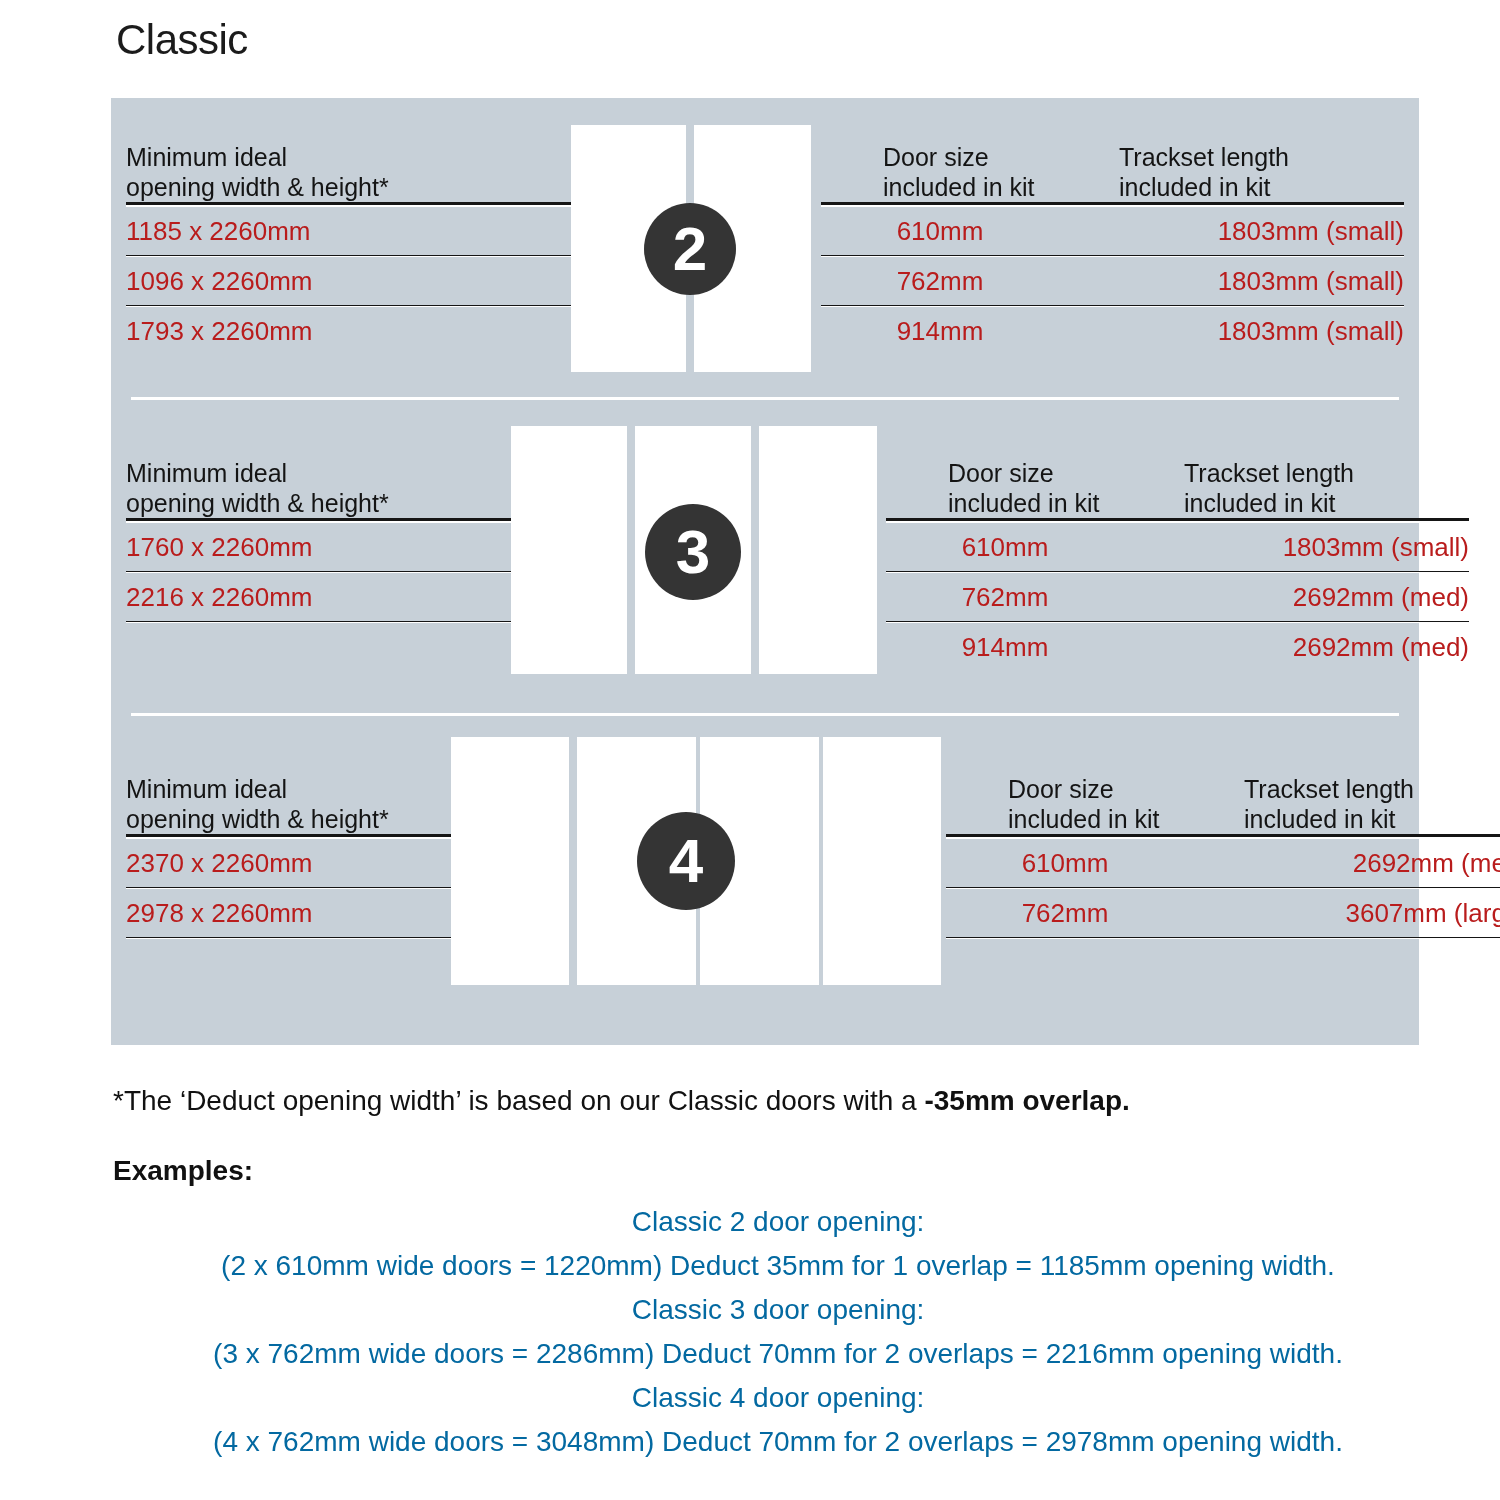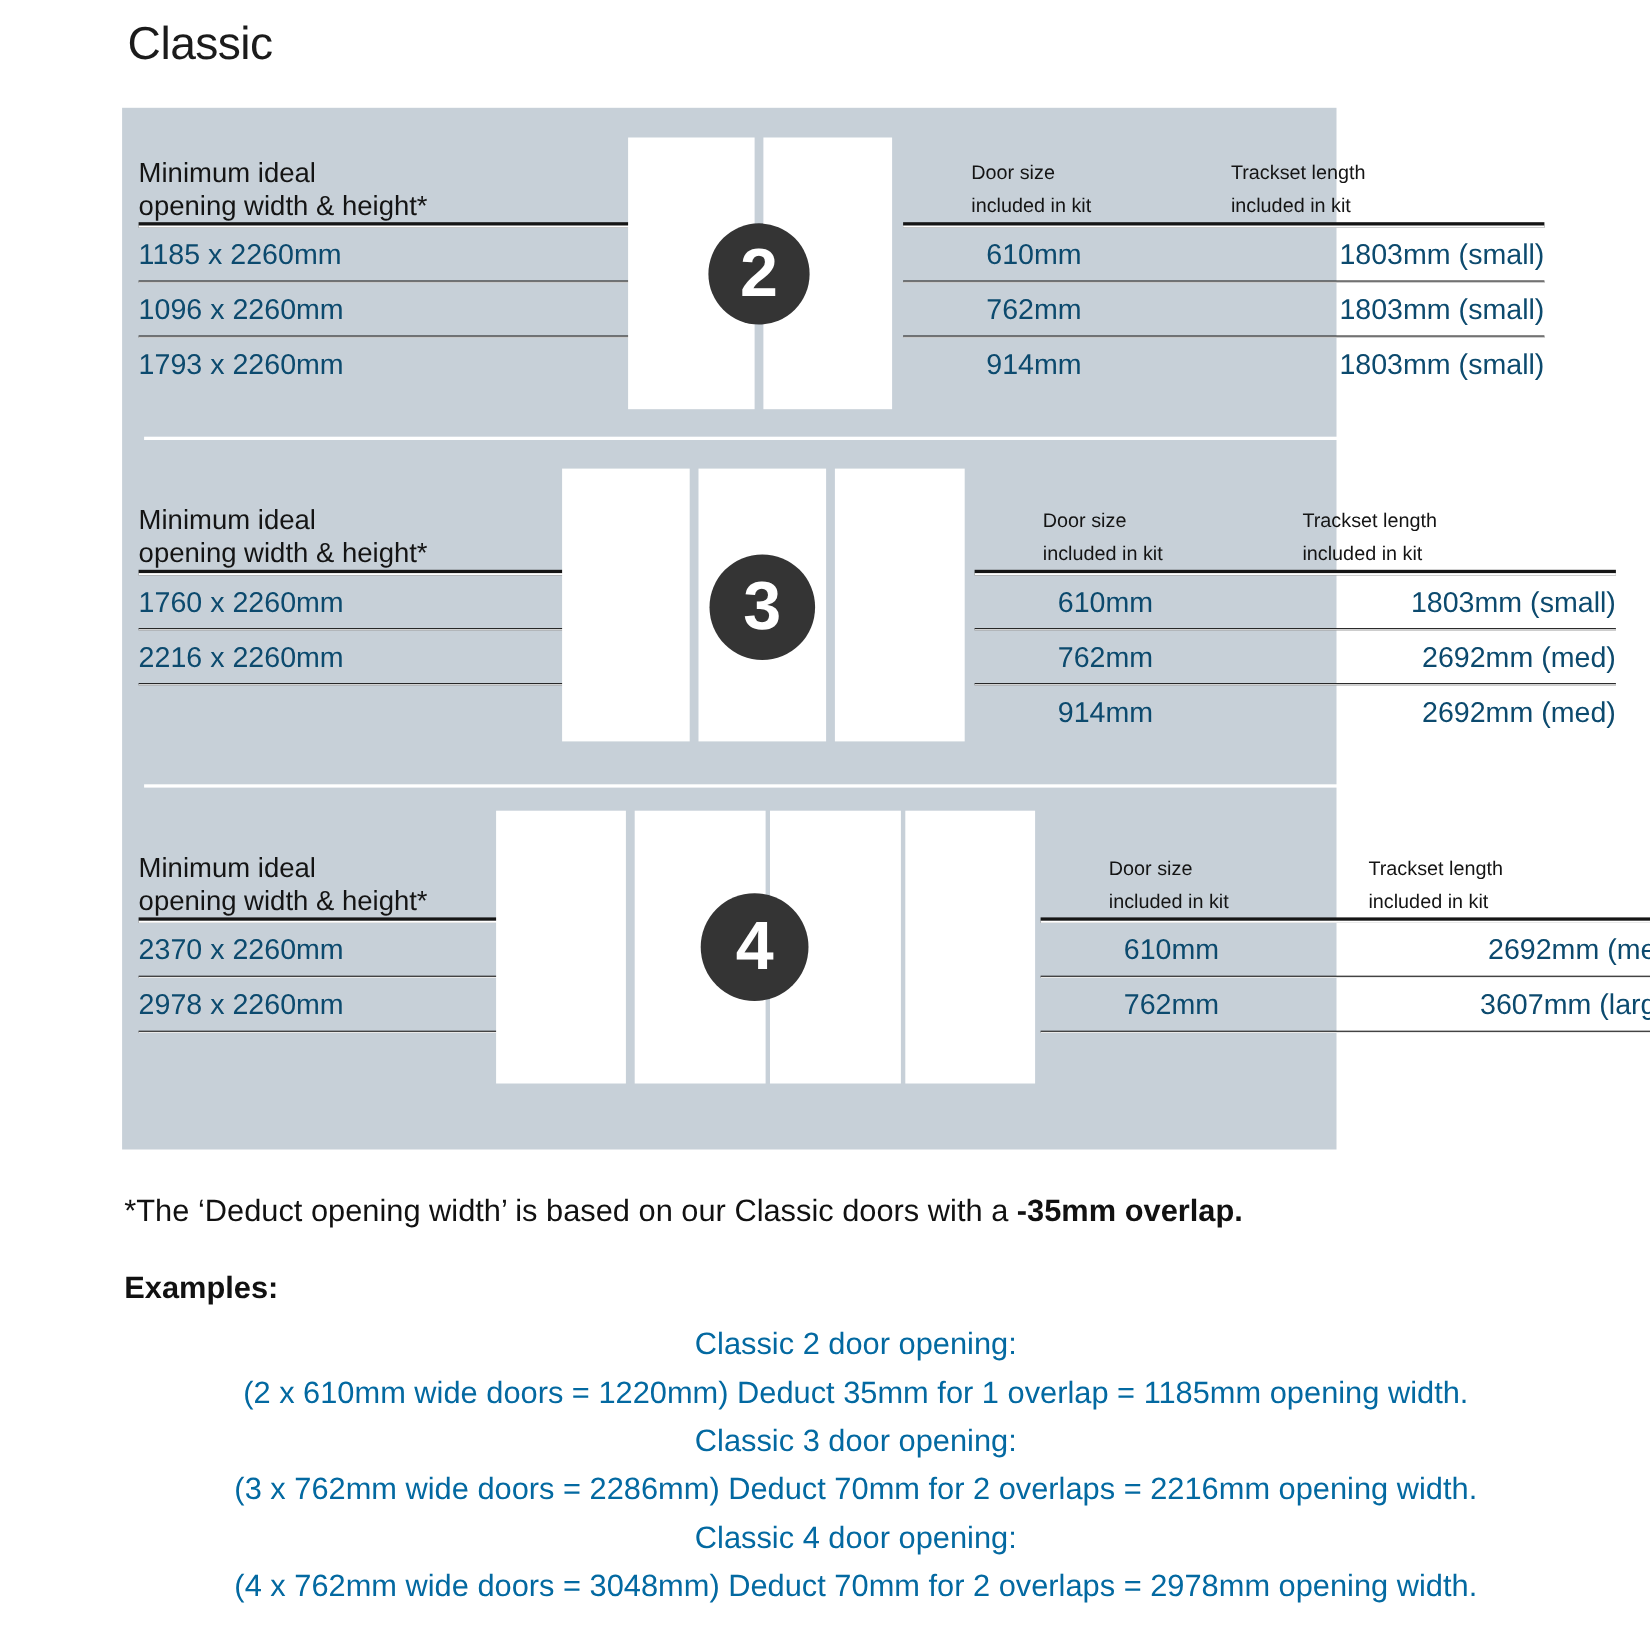--- a/index.html
+++ b/index.html
@@ -31,21 +31,21 @@
     font-weight: 400;
     letter-spacing: -0.5px;
     color: #1b1b1b;
   }
 
   
   .card {
     position: absolute;
     left: 95px;
     top: 98px;
-    width: 1104px;
+    width: 1308px;
     height: 947px;
     background: #c7d0d8;
   }
 
   .section {
     position: absolute;
     left: 0;
     width: 100%;
   }
   .section-1 { top: 0px;   height: 300px; }
@@ -81,21 +81,21 @@
     font-weight: 400;
     color: #141414;
     white-space: pre-line;
     padding-top: 44px;
   }
   .col-right .col-head {
     display: flex;
     gap: 0;
   }
   .head-cell {
-    font-size: 18px;
+    font-size: 25px;
     line-height: 30px;
     white-space: pre-line;
     text-align: left;
   }
   .head-cell.door { width: 268px; padding-left: 62px; box-sizing: border-box; }
   .head-cell.track { width: 315px; padding-left: 30px; box-sizing: border-box; }
 
   .rule {
     background: #151515;
     height: 3px;
@@ -109,21 +109,21 @@
 
   .rows { margin-top: 0; }
   .row {
     font-size: 26px;
     line-height: 26px;
     display: flex;
     align-items: center;
   }
   .row-cell {
     font-size: 26px;
-    color: #0c4a6e;
+    color: #b91c1c;
   }
   
   .col-left .row { height: 48px; }
   .col-left .row-cell { padding-left: 0; }
 
   
   .col-right .row { height: 48px; }
   .col-right .cell-door {
     width: 268px;
     padding-right: 30px;

